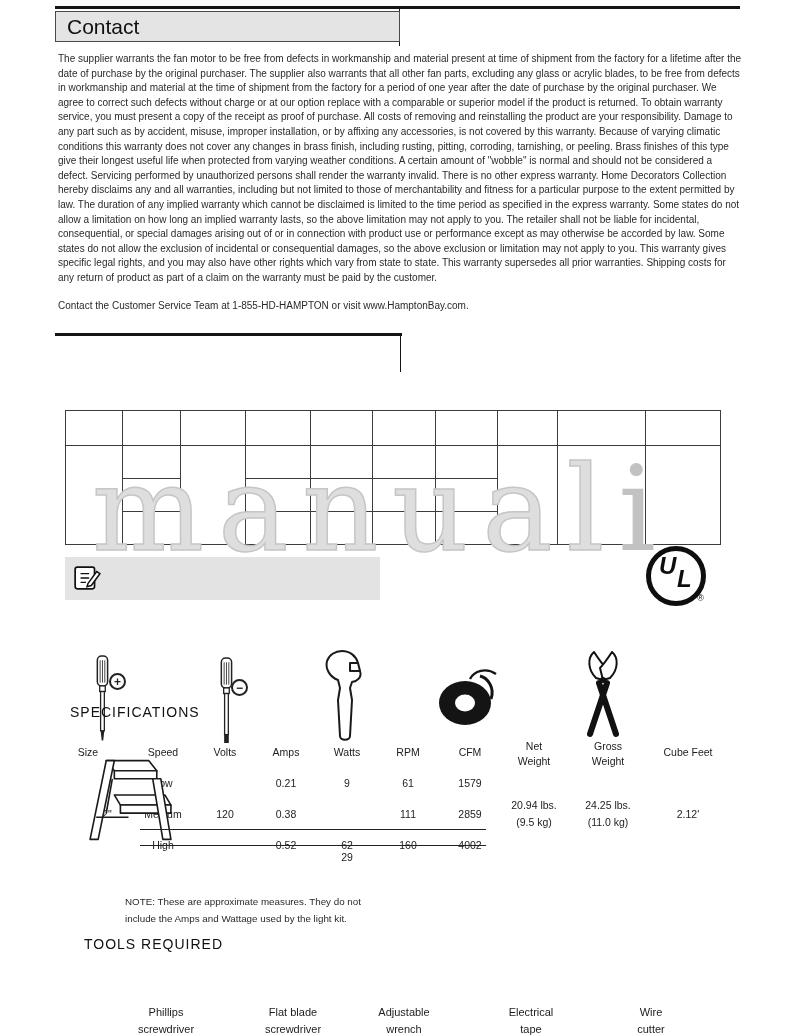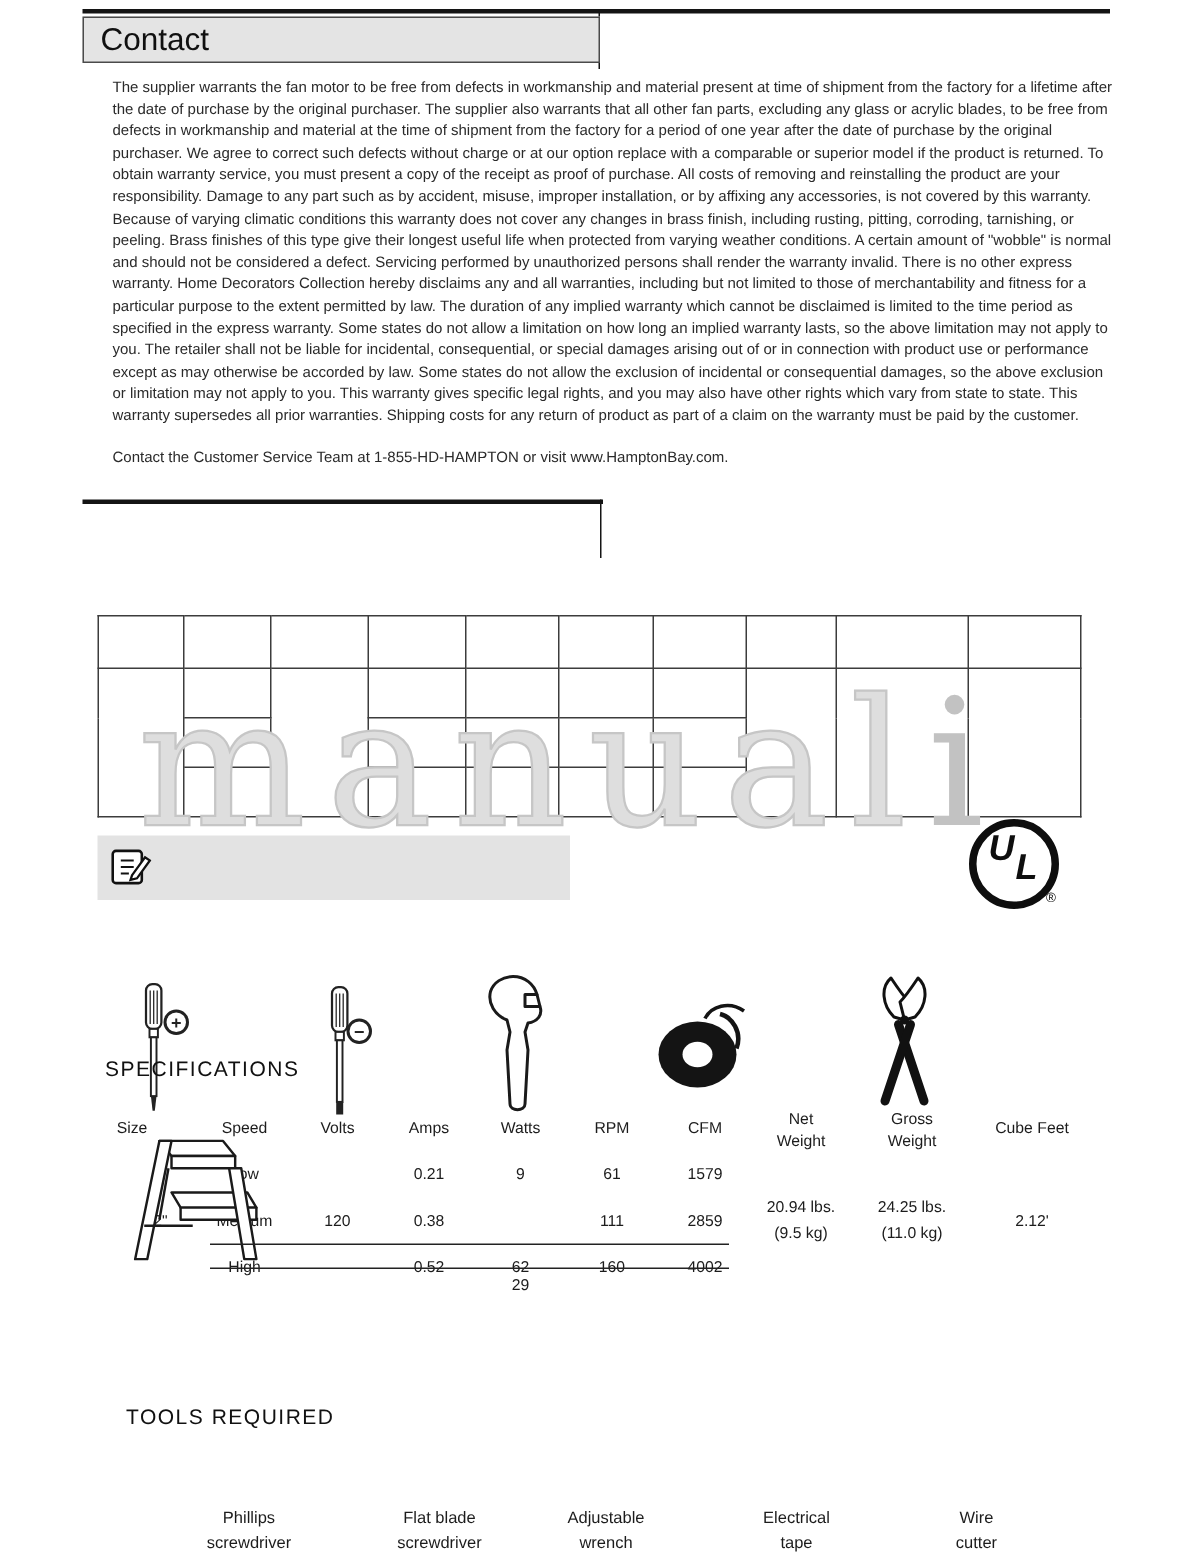--- a/index.html
+++ b/index.html
@@ -3,21 +3,21 @@
 <meta charset="utf-8">
 <style>
   * { margin:0; padding:0; box-sizing:border-box; }
   html,body { background:#ffffff; }
   body { font-family:"Liberation Sans","DejaVu Sans",sans-serif; color:#1c1c1c; }
   .page { position:relative; width:800px; height:1036px; background:#fff; overflow:hidden; }
   .abs { position:absolute; }
   .hline { background:#141414; }
   .vline { background:#141414; }
   .section-box { background:#e4e4e4; border:1px solid #4a4a4a; display:flex; align-items:center; padding-left:11px; color:#101010; z-index:2; }
-  .body-text { font-size:10px; line-height:14.6px; color:#2a2a2a;margin-left:17px; }
+  .body-text { font-size:10px; line-height:14.6px; color:#2a2a2a; }
   .contact { margin-top:13px; }
   .grid-table { border-collapse:collapse; table-layout:fixed; z-index:1; }
   .grid-table td { border:1px solid #3c3c3c; padding:0; }
   .watermark { z-index:2; font-family:"DejaVu Serif","Liberation Serif",serif; font-size:118px; line-height:1; letter-spacing:14px; user-select:none; }
   .wm-main { color:#dedede; -webkit-text-stroke:1.5px #c6c6c6; }
   .wm-tail { color:#c2c2c2; }
   .note-bar { background:#e3e3e3; z-index:3; }
   .ul-circle { width:60px; height:60px; border:5px solid #0e0e0e; border-radius:50%; background:#fff; position:relative; }
   .ul-letter { position:absolute; font-style:italic; font-weight:bold; font-size:24px; color:#0e0e0e; font-family:"Liberation Sans",sans-serif; }
   .ul-u { left:8px; top:1px; }
@@ -232,20 +232,22 @@
         <polygon points="32,40 82,40 88,50 38,50"></polygon>
         <polygon points="38,50 88,50 88,58 38,58"></polygon>
         <polygon points="24,6 32,6 16,84 8,84"></polygon>
         <polygon points="70,24 78,24 88,84 80,84"></polygon>
         <line x1="14" y1="62" x2="46" y2="62"></line>
         <line x1="30" y1="24" x2="24" y2="58"></line>
       </g>
     </svg>
   </span>
 
+  <div class="abs note-text" style="left:125px;top:893px;width:260px">NOTE: These are approximate measures. They do not
+include the Amps and Wattage used by the light kit.</div>
 
   <div class="abs caps-title" style="left:84px;top:936px">TOOLS REQUIRED</div>
 
   <div class="abs tool-label" style="left:111px;top:1004px;width:110px">Phillips
 screwdriver</div>
   <div class="abs tool-label" style="left:238px;top:1004px;width:110px">Flat blade
 screwdriver</div>
   <div class="abs tool-label" style="left:349px;top:1004px;width:110px">Adjustable
 wrench</div>
   <div class="abs tool-label" style="left:476px;top:1004px;width:110px">Electrical

